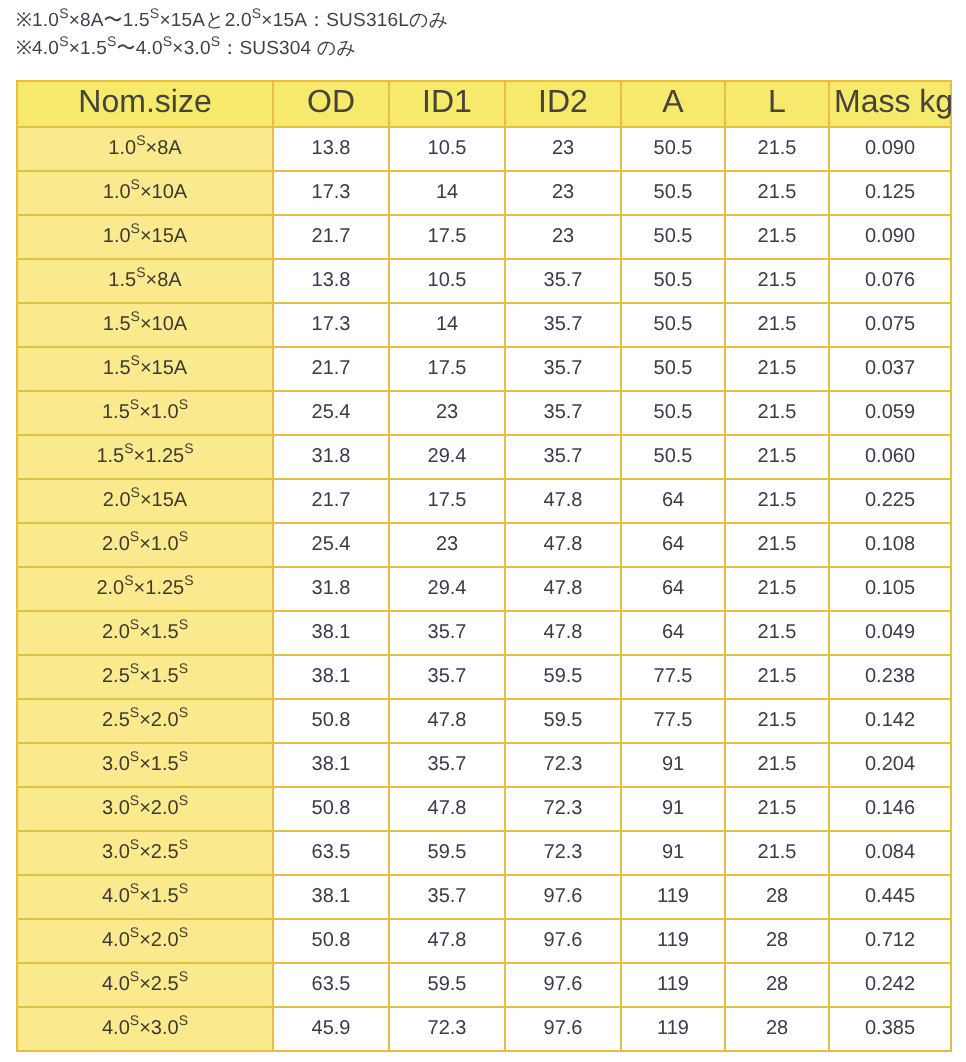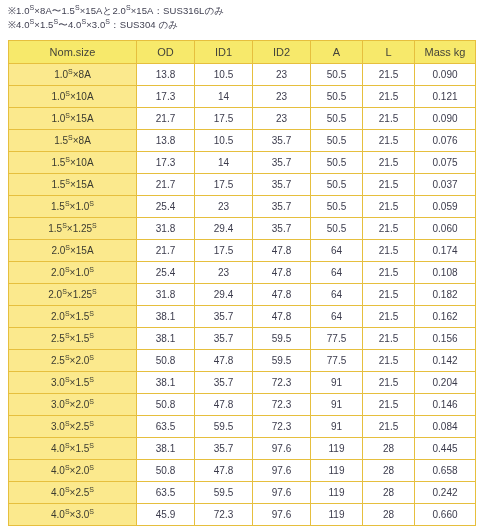--- a/index.html
+++ b/index.html
@@ -56,21 +56,21 @@
     vertical-align: middle;
     font-size: 10px;
     font-weight: normal;
     color: #3b3b4c;
     white-space: nowrap;
   }
   .spec-table thead th {
     background: #f7e96b;
     color: #44443a;
     height: 22px;
-    font-size: 11px;
+    font-size: 16px;
   }
   .spec-table tbody td.nom {
     background: #fbe98d;
     color: #3b3b30;
   }
   .spec-table tbody td.val {
     background: #ffffff;
   }
 
   
@@ -123,21 +123,21 @@
           <td class="val">21.5</td>
           <td class="val">0.090</td>
         </tr>
         <tr>
           <td class="nom">1.0<span class="sup">S</span>×10A</td>
           <td class="val">17.3</td>
           <td class="val">14</td>
           <td class="val">23</td>
           <td class="val">50.5</td>
           <td class="val">21.5</td>
-          <td class="val">0.121</td>
+          <td class="val">0.125</td>
         </tr>
         <tr>
           <td class="nom">1.0<span class="sup">S</span>×15A</td>
           <td class="val">21.7</td>
           <td class="val">17.5</td>
           <td class="val">23</td>
           <td class="val">50.5</td>
           <td class="val">21.5</td>
           <td class="val">0.090</td>
         </tr>
@@ -186,57 +186,57 @@
           <td class="val">21.5</td>
           <td class="val">0.060</td>
         </tr>
         <tr>
           <td class="nom">2.0<span class="sup">S</span>×15A</td>
           <td class="val">21.7</td>
           <td class="val">17.5</td>
           <td class="val">47.8</td>
           <td class="val">64</td>
           <td class="val">21.5</td>
-          <td class="val">0.174</td>
+          <td class="val">0.225</td>
         </tr>
         <tr>
           <td class="nom">2.0<span class="sup">S</span>×1.0<span class="sup">S</span></td>
           <td class="val">25.4</td>
           <td class="val">23</td>
           <td class="val">47.8</td>
           <td class="val">64</td>
           <td class="val">21.5</td>
           <td class="val">0.108</td>
         </tr>
         <tr>
           <td class="nom">2.0<span class="sup">S</span>×1.25<span class="sup">S</span></td>
           <td class="val">31.8</td>
           <td class="val">29.4</td>
           <td class="val">47.8</td>
           <td class="val">64</td>
           <td class="val">21.5</td>
-          <td class="val">0.182</td>
+          <td class="val">0.105</td>
         </tr>
         <tr>
           <td class="nom">2.0<span class="sup">S</span>×1.5<span class="sup">S</span></td>
           <td class="val">38.1</td>
           <td class="val">35.7</td>
           <td class="val">47.8</td>
           <td class="val">64</td>
           <td class="val">21.5</td>
-          <td class="val">0.162</td>
+          <td class="val">0.049</td>
         </tr>
         <tr>
           <td class="nom">2.5<span class="sup">S</span>×1.5<span class="sup">S</span></td>
           <td class="val">38.1</td>
           <td class="val">35.7</td>
           <td class="val">59.5</td>
           <td class="val">77.5</td>
           <td class="val">21.5</td>
-          <td class="val">0.156</td>
+          <td class="val">0.238</td>
         </tr>
         <tr>
           <td class="nom">2.5<span class="sup">S</span>×2.0<span class="sup">S</span></td>
           <td class="val">50.8</td>
           <td class="val">47.8</td>
           <td class="val">59.5</td>
           <td class="val">77.5</td>
           <td class="val">21.5</td>
           <td class="val">0.142</td>
         </tr>
@@ -276,36 +276,36 @@
           <td class="val">28</td>
           <td class="val">0.445</td>
         </tr>
         <tr>
           <td class="nom">4.0<span class="sup">S</span>×2.0<span class="sup">S</span></td>
           <td class="val">50.8</td>
           <td class="val">47.8</td>
           <td class="val">97.6</td>
           <td class="val">119</td>
           <td class="val">28</td>
-          <td class="val">0.658</td>
+          <td class="val">0.712</td>
         </tr>
         <tr>
           <td class="nom">4.0<span class="sup">S</span>×2.5<span class="sup">S</span></td>
           <td class="val">63.5</td>
           <td class="val">59.5</td>
           <td class="val">97.6</td>
           <td class="val">119</td>
           <td class="val">28</td>
           <td class="val">0.242</td>
         </tr>
         <tr>
           <td class="nom">4.0<span class="sup">S</span>×3.0<span class="sup">S</span></td>
           <td class="val">45.9</td>
           <td class="val">72.3</td>
           <td class="val">97.6</td>
           <td class="val">119</td>
           <td class="val">28</td>
-          <td class="val">0.660</td>
+          <td class="val">0.385</td>
         </tr>
       </tbody>
   </table>
 
 </div>
 
 </body></html>

